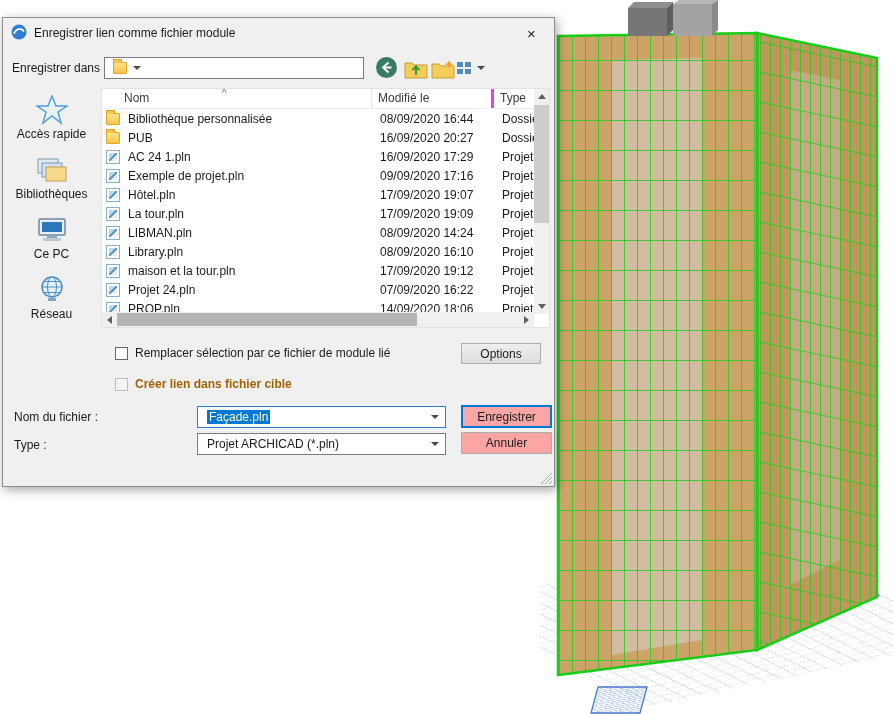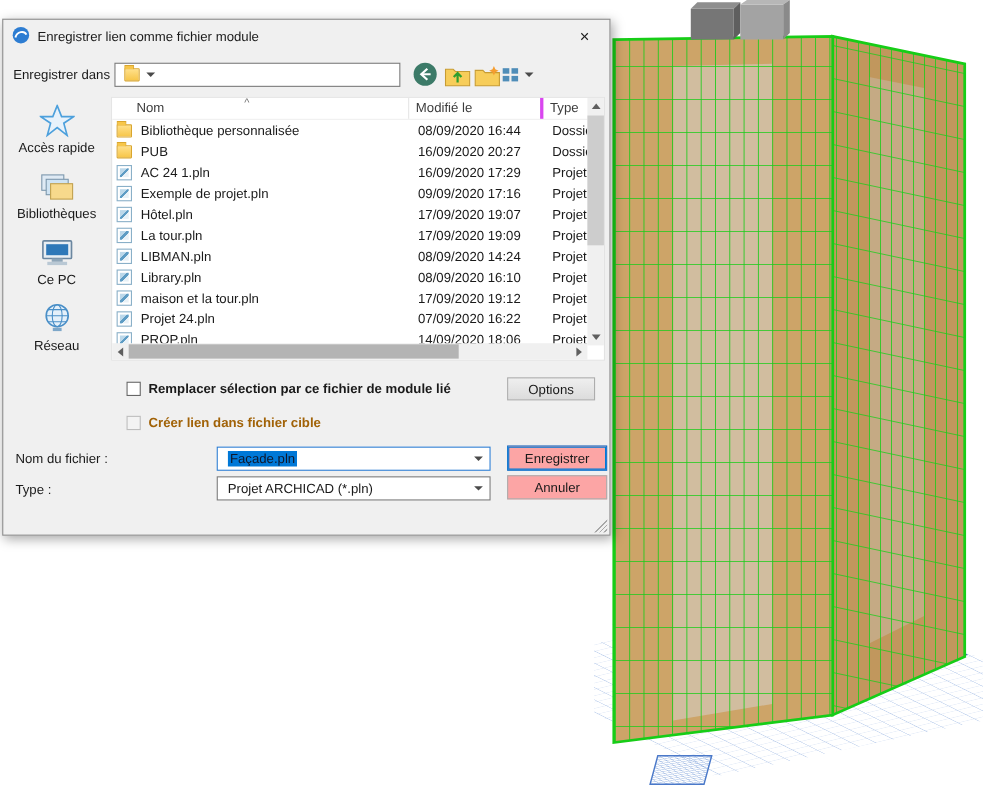--- a/index.html
+++ b/index.html
@@ -55,33 +55,33 @@
   .tri-up{width:0;height:0;border-left:4px solid transparent;border-right:4px solid transparent;border-bottom:5px solid #5f5f5f}
   .tri-down{width:0;height:0;border-left:4px solid transparent;border-right:4px solid transparent;border-top:5px solid #5f5f5f}
   .tri-left{width:0;height:0;border-top:4px solid transparent;border-bottom:4px solid transparent;border-right:5px solid #5f5f5f}
   .tri-right{width:0;height:0;border-top:4px solid transparent;border-bottom:4px solid transparent;border-left:5px solid #5f5f5f}
 
   .chkrow{position:absolute;left:112px;display:flex;align-items:center}
   .chkrow1{top:328px}
   .chkrow2{top:359px}
   .chk{width:13px;height:13px;background:#fff;border:1px solid #666;flex:0 0 13px}
   .chk.disabled{border-color:#bdbdbd;background:#f3f3f3}
-  .chk-label{margin-left:7px;font-weight:bold}
+  .chk-label{margin-left:7px;font-weight:normal}
   .chk-label.disabled{color:#a16207;font-weight:bold}
 
   .btn{display:flex;align-items:center;justify-content:center;background:#fca5a5;border:1px solid #adadad;cursor:default}
   .btn-options{position:absolute;left:458px;top:325px;width:80px;height:21px;background:linear-gradient(#efefef,#dcdcdc)}
   .btn-save{position:absolute;left:458px;top:387px;width:91px;height:23px;border:1px solid #0078d7;box-shadow:inset 0 0 0 1px #0078d7}
   .btn-cancel{position:absolute;left:458px;top:414px;width:91px;height:22px}
 
   .lbl-filename{position:absolute;left:11px;top:392px}
   .lbl-type{position:absolute;left:11px;top:420px}
   .combo-filename{position:absolute;left:194px;top:388px;width:249px;height:22px;padding-left:4px;border-color:#2d7dd2}
   .combo-type{position:absolute;left:194px;top:415px;width:249px;height:22px;padding-left:4px}
-  .sel-text{background:#0078d7;color:#0f172a;padding:1px 2px}
+  .sel-text{background:#0078d7;color:#fef9c3;padding:1px 2px}
 
   .grip{position:absolute;right:2px;bottom:2px;width:13px;height:13px;
     background:linear-gradient(135deg,transparent 0 55%,#a8a8a8 55% 61%,transparent 61% 70%,#a8a8a8 70% 76%,transparent 76% 85%,#a8a8a8 85% 91%,transparent 91%)}
 </style>
 </head>
 <body>
 
 <svg id="scene" width="894" height="714" viewBox="0 0 894 714">
   <defs>
     <pattern id="ggrid" width="13" height="30" patternUnits="userSpaceOnUse">

